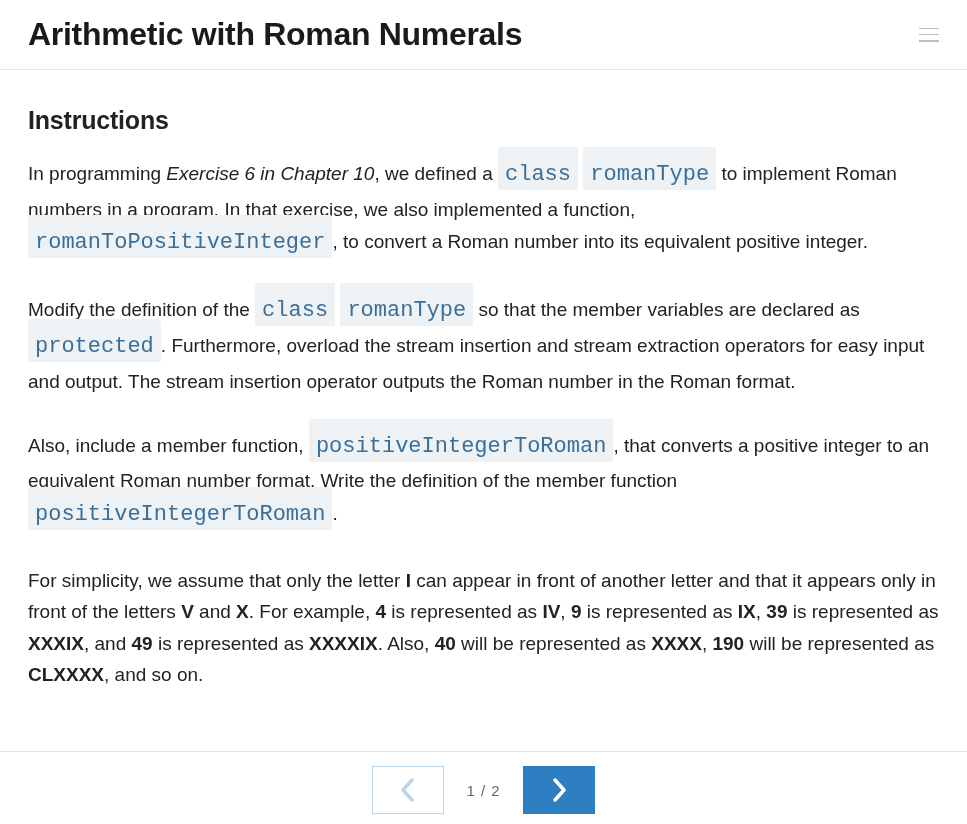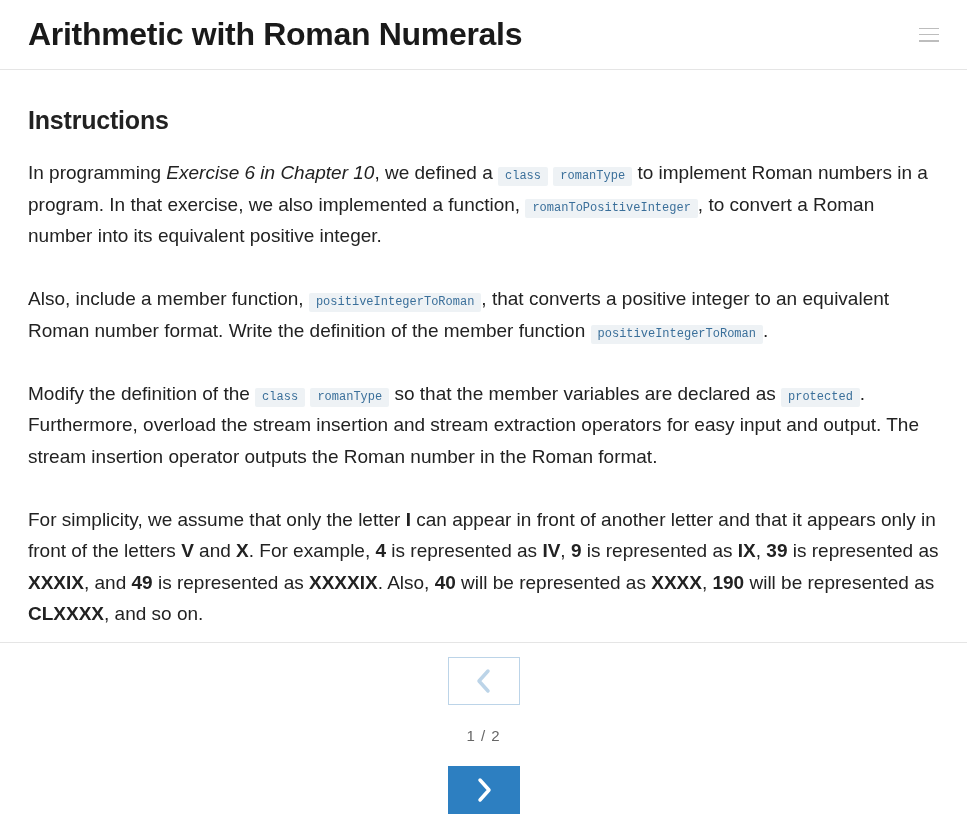--- a/index.html
+++ b/index.html
@@ -50,36 +50,35 @@
       margin-bottom: 16px;
       letter-spacing: -0.2px;
     }
     .para { margin-bottom: 32px; }
     .italic { font-style: italic; }
     .bold { font-weight: 700; }
     code {
       font-family: ui-monospace, "SFMono-Regular", Consolas, "Liberation Mono", Menlo, monospace;
       background: #eef2f5;
       color: #3a6f9a;
-      padding: 2px 7px 3px 7px;
-      font-size: 12px;
+      padding: 15px 7px 3px 7px;
+      font-size: 22px;
       border-radius: 2px;
     }
     .footer {
       position: absolute;
       bottom: 0;
       left: 0;
       width: 100%;
       display: flex;
       justify-content: center;
       align-items: center;
       gap: 22px;
       padding: 14px 0 10px 0;
       border-top: 1px solid #e5e5e5;
-      flex-direction: column;
     }
     .nav-btn {
       width: 72px;
       height: 48px;
       display: flex;
       align-items: center;
       justify-content: center;
       border: none;
       cursor: pointer;
     }
@@ -109,23 +108,23 @@
       <span></span>
       <span></span>
   </div>
 </div>
 
 <div class="content">
   <h2 class="section-heading">Instructions</h2>
 
   <p class="para"><span>In programming </span><span class="italic">Exercise 6 in Chapter 10</span><span>, we defined a </span><code>class</code><span> </span><code>romanType</code><span> to implement Roman numbers in a program. In that exercise, we also implemented a function, </span><code>romanToPositiveInteger</code><span>, to convert a Roman number into its equivalent positive integer.</span></p>
 
+  <p class="para"><span>Modify the definition of the </span><code>class</code><span> </span><code>romanType</code><span> so that the member variables are declared as </span><code>protected</code><span>. Furthermore, overload the stream insertion and stream extraction operators for easy input and output. The stream insertion operator outputs the Roman number in the Roman format.</span></p>
+
   <p class="para"><span>Also, include a member function, </span><code>positiveIntegerToRoman</code><span>, that converts a positive integer to an equivalent Roman number format. Write the definition of the member function </span><code>positiveIntegerToRoman</code><span>.</span></p>
-
-  <p class="para"><span>Modify the definition of the </span><code>class</code><span> </span><code>romanType</code><span> so that the member variables are declared as </span><code>protected</code><span>. Furthermore, overload the stream insertion and stream extraction operators for easy input and output. The stream insertion operator outputs the Roman number in the Roman format.</span></p>
 
   <p class="para"><span>For simplicity, we assume that only the letter </span><span class="bold">I</span><span> can appear in front of another letter and that it appears only in front of the letters </span><span class="bold">V</span><span> and </span><span class="bold">X</span><span>. For example, </span><span class="bold">4</span><span> is represented as </span><span class="bold">IV</span><span>, </span><span class="bold">9</span><span> is represented as </span><span class="bold">IX</span><span>, </span><span class="bold">39</span><span> is represented as </span><span class="bold">XXXIX</span><span>, and </span><span class="bold">49</span><span> is represented as </span><span class="bold">XXXXIX</span><span>. Also, </span><span class="bold">40</span><span> will be represented as </span><span class="bold">XXXX</span><span>, </span><span class="bold">190</span><span> will be represented as </span><span class="bold">CLXXXX</span><span>, and so on.</span></p>
 
 </div>
 
 <div class="footer">
   <button class="nav-btn prev">
     <svg width="22" height="28" viewBox="0 0 22 28">
       <polyline points="15,4 6,14 15,24" fill="none" stroke-width="3.5" stroke-linecap="round" stroke-linejoin="round"></polyline>
     </svg>

